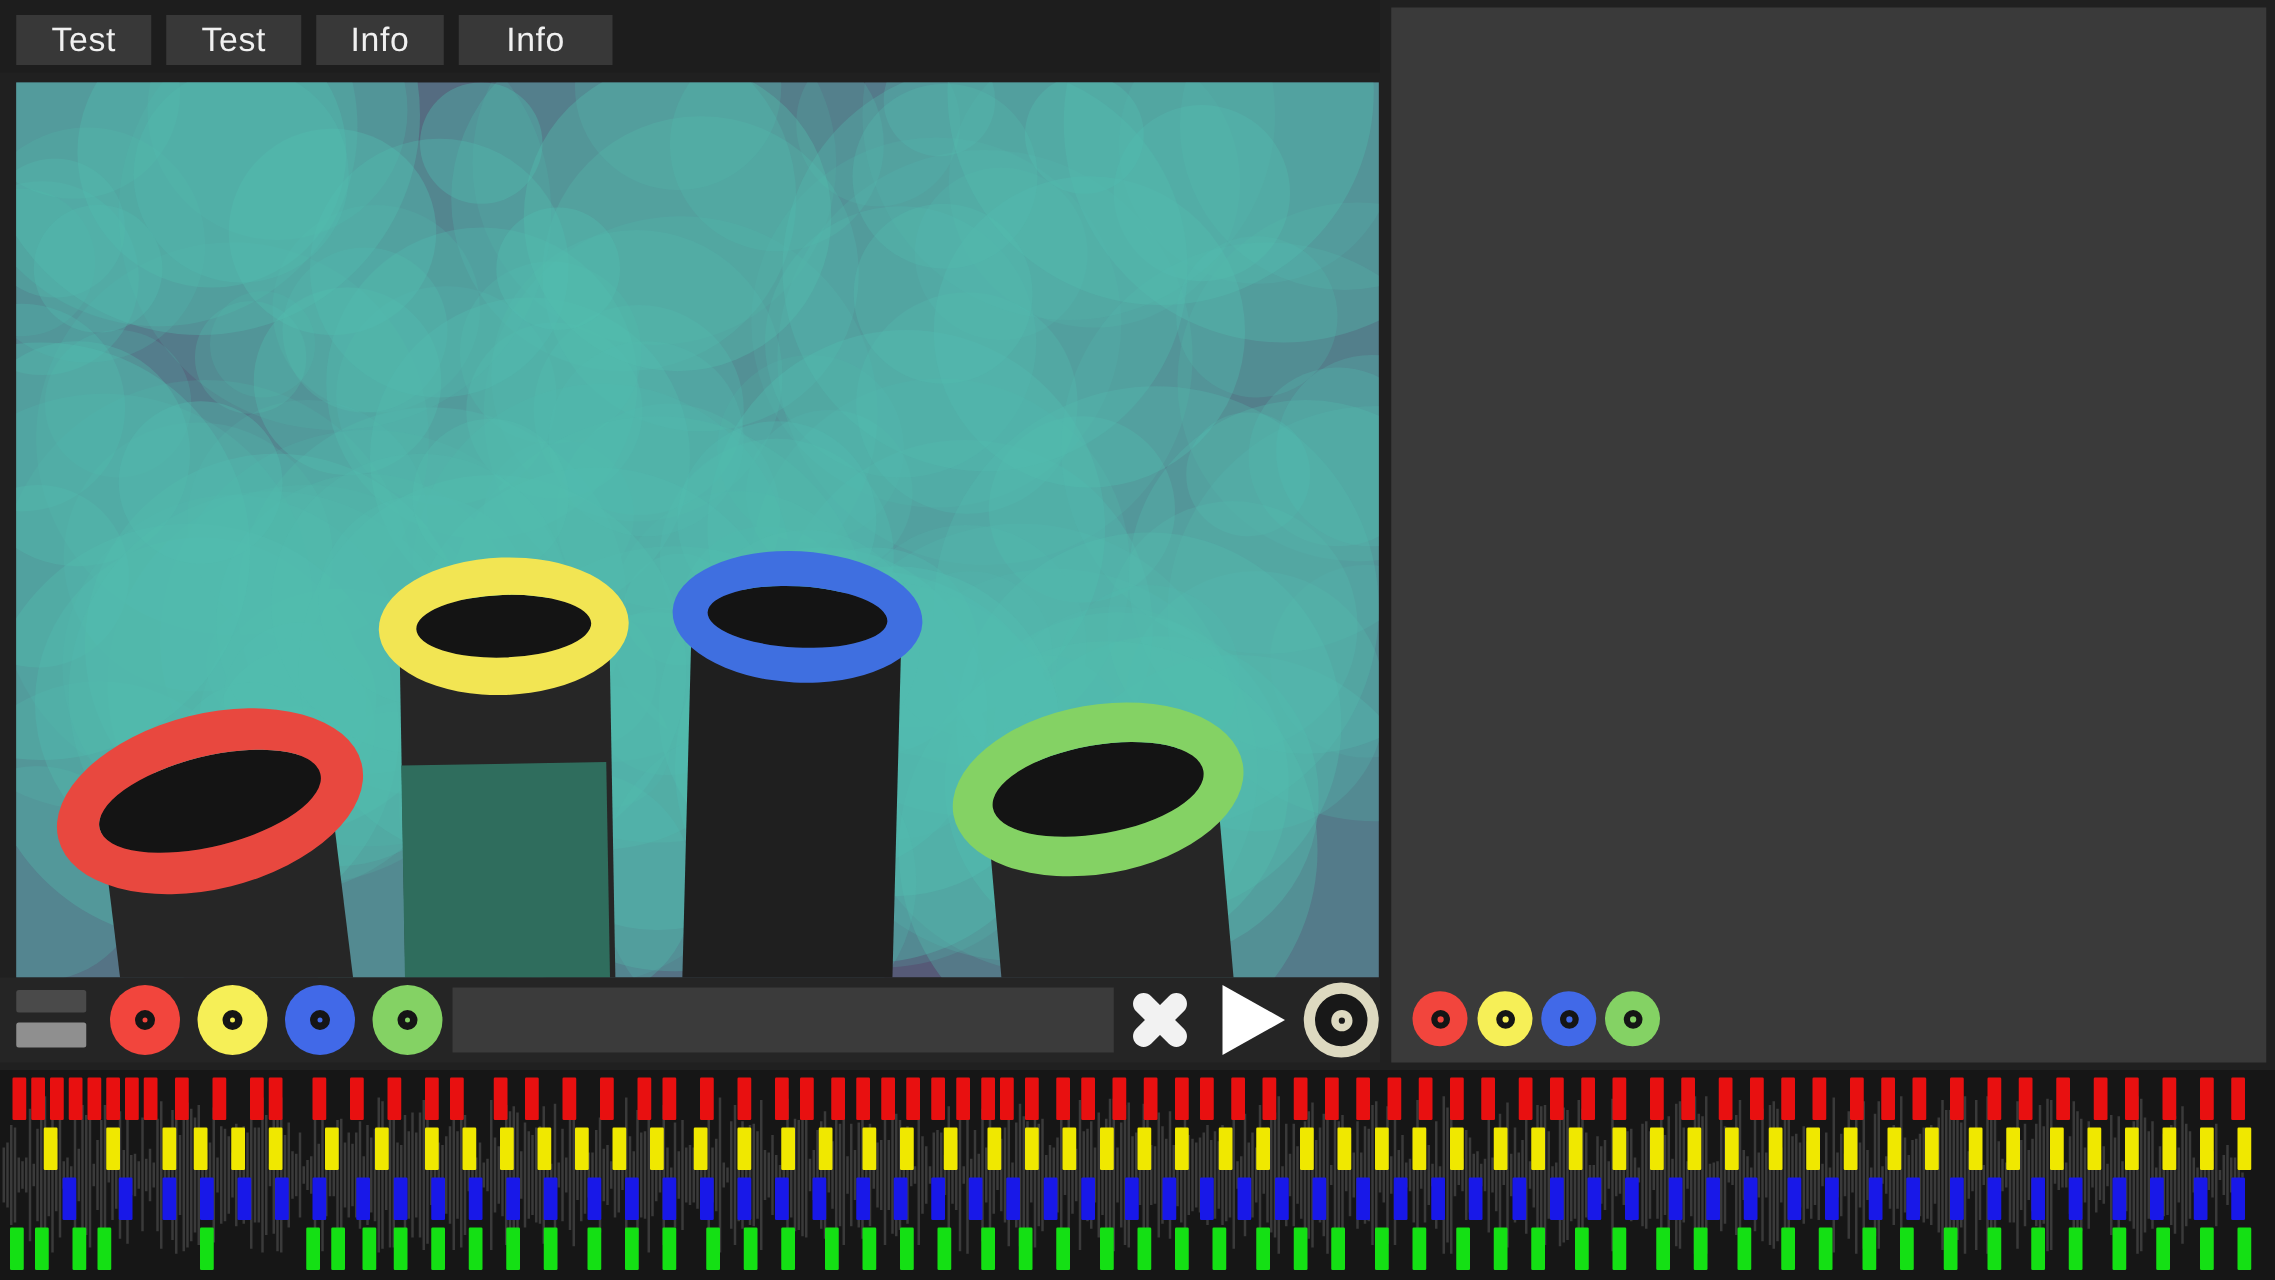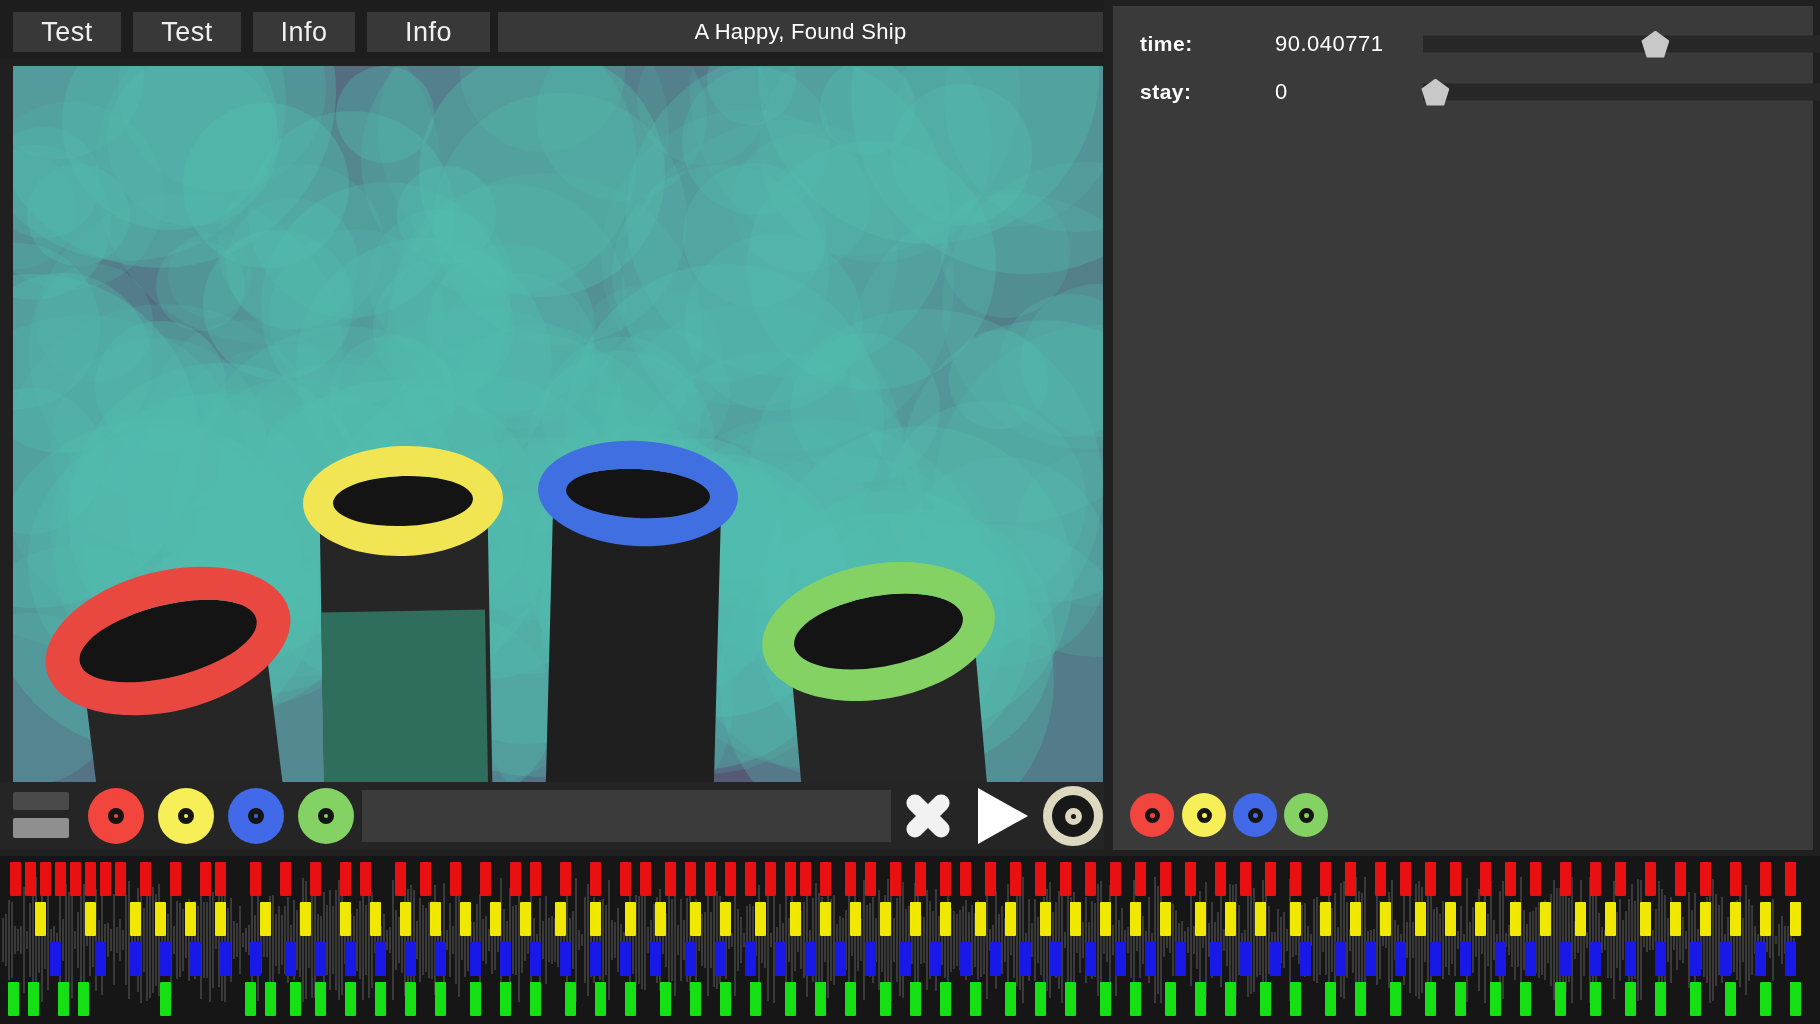--- a/index.html
+++ b/index.html
@@ -143,21 +143,20 @@
 </head>
 <body>
 
 <div id="app">
 
   <div id="toolbar">
     <div class="tb-btn" id="btn-quit">Test</div>
     <div class="tb-btn" id="btn-save">Test</div>
     <div class="tb-btn" id="btn-info">Info</div>
     <div class="tb-btn" id="btn-test">Info</div>
-    <div id="title-field">A Happy, Found Ship</div>
   </div>
 
   <div id="viewport">
     <div id="bubbles">
         <div class="bub" style="height: 275.43px; width: 275.43px; left: 742.797px; top: 423.743px; background: rgb(82, 190, 176); opacity: 0.36;"></div>
         <div class="bub" style="height: 96.0186px; width: 96.0186px; left: 152.479px; top: 418.383px; background: rgb(82, 190, 176); opacity: 0.264;"></div>
         <div class="bub" style="height: 187.478px; width: 187.478px; left: 514.935px; top: 285.287px; background: rgb(82, 190, 176); opacity: 0.326;"></div>
         <div class="bub" style="height: 290.652px; width: 290.652px; left: 365.327px; top: -81.1007px; background: rgb(82, 190, 176); opacity: 0.161;"></div>
         <div class="bub" style="height: 310.628px; width: 310.628px; left: 177.342px; top: 260.18px; background: rgb(82, 190, 176); opacity: 0.265;"></div>
         <div class="bub" style="height: 97.5078px; width: 97.5078px; left: 323.267px; top: -0.262419px; background: rgb(82, 190, 176); opacity: 0.368;"></div>
@@ -355,35 +354,21 @@
       <div class="bar b2"></div>
       <div class="knot"></div>
   </div>
   <div class="ctl-icon" id="icon-play"></div>
   <div class="ctl-icon" id="icon-record">
     <div class="pip"></div>
   </div>
 
   <div id="rightpanel">
 
-    <div class="param-row" style="top:14px">
-      <div class="param-label">time:</div>
-      <div class="param-value">90.040771</div>
-      <div class="slider">
-        <div class="handle" id="time-handle" style="left: 232.4px;"></div>
-      </div>
-    </div>
-
-    <div class="param-row" style="top:62px">
-      <div class="param-label">stay:</div>
-      <div class="param-value">0</div>
-      <div class="slider">
-        <div class="handle" id="stay-handle" style="left: 12.45px;"></div>
-      </div>
-    </div>
+
 
     <div id="mini-dots">
         <div class="mini-dot" style="left: 17px; top: 787px; width: 44px; height: 44px; background: rgb(242, 69, 61);">
           <div class="inner-ring"></div>
         </div>
         <div class="mini-dot" style="left: 69px; top: 787px; width: 44px; height: 44px; background: rgb(246, 239, 87);">
           <div class="inner-ring"></div>
         </div>
         <div class="mini-dot" style="left: 120px; top: 787px; width: 44px; height: 44px; background: rgb(65, 105, 232);">
           <div class="inner-ring"></div>

